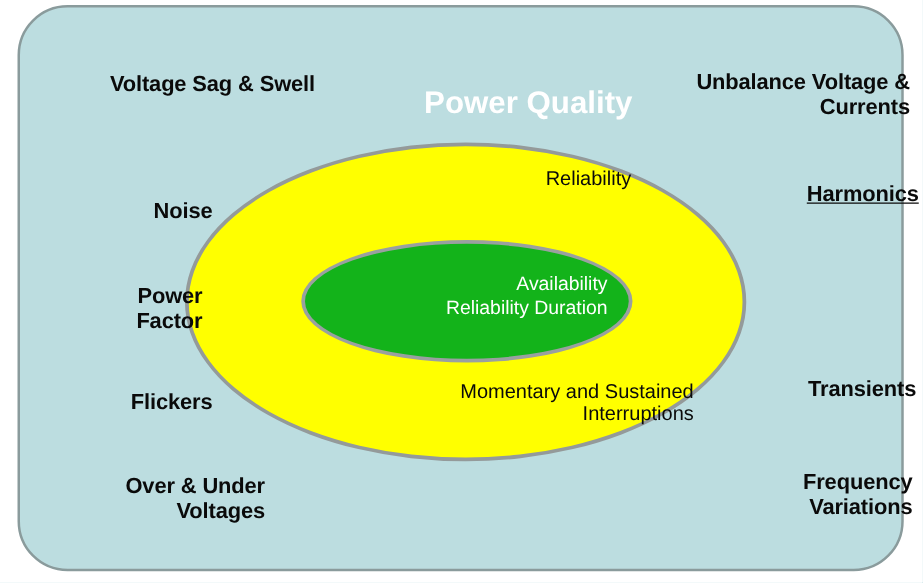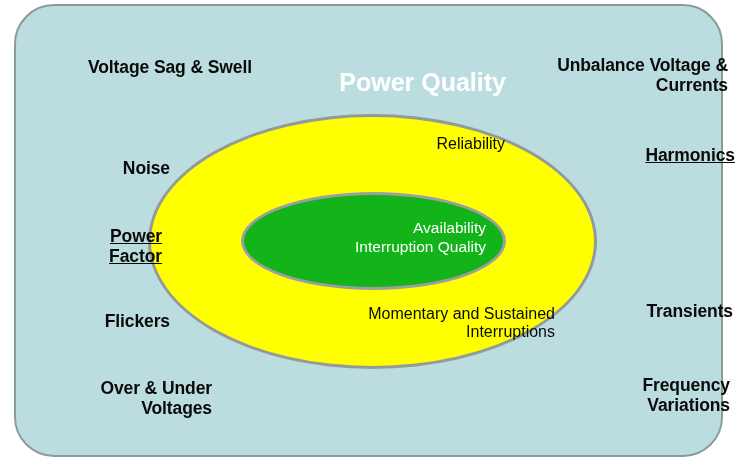--- a/index.html
+++ b/index.html
@@ -93,21 +93,21 @@
     font-weight: normal;
     font-size: 15.5px;
     line-height: 1.25;
   }
 
   
   #label-voltage-sag-swell { left: 12px;  top: 58px;  width: 240px; }
   #label-unbalance        { left: 500px; top: 56px;  width: 228px; }
   #label-noise            { left: 30px;  top: 159px; width: 140px; }
   #label-harmonics        { left: 590px; top: 146px; width: 145px; text-decoration: underline; }
-  #label-power-factor     { left: 22px;  top: 227px; width: 140px; text-decoration: underline; }
+  #label-power-factor     { left: 22px;  top: 227px; width: 140px; }
   #label-transients       { left: 593px; top: 302px; width: 140px; }
   #label-flickers         { left: 30px;  top: 312px; width: 140px; }
   #label-over-under       { left: 22px;  top: 379px; width: 190px; }
   #label-frequency-var    { left: 560px; top: 376px; width: 170px; }
 
   #label-reliability {
     left: 245px; top: 135px; width: 260px;
   }
   #label-momentary {
     left: 195px; top: 305px; width: 360px;
@@ -150,15 +150,15 @@
 
   <div class="label outer-label" id="label-frequency-var">Frequency
 Variations</div>
 
   <div class="label ellipse-label" id="label-reliability">Reliability</div>
 
   <div class="label ellipse-label" id="label-momentary">Momentary and Sustained
 Interruptions</div>
 
   <div class="label center-label" id="label-availability">Availability
-Interruption Quality</div>
+Reliability Duration</div>
 
 </div>
 
 </body></html>

